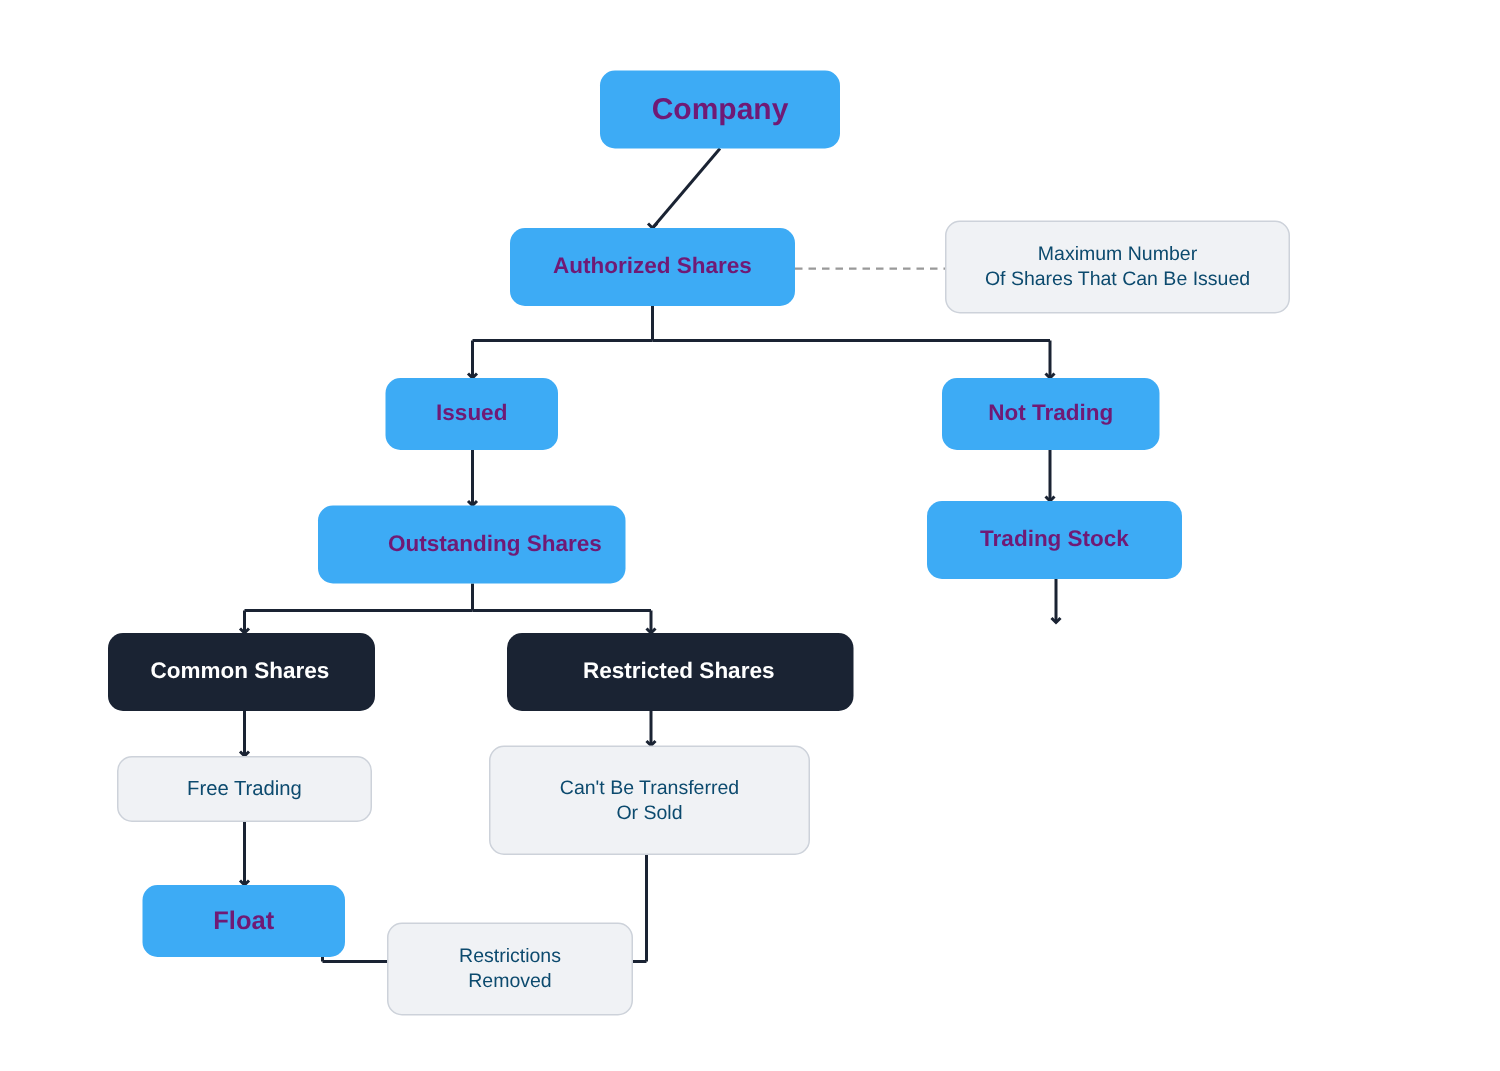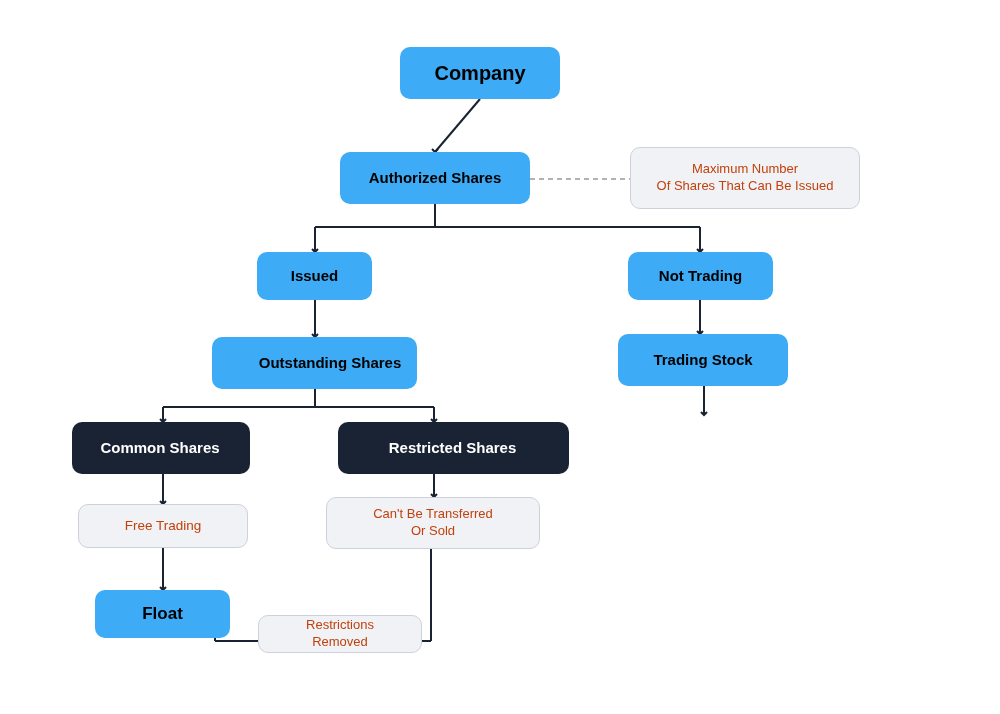--- a/index.html
+++ b/index.html
@@ -31,32 +31,32 @@
       justify-content: center;
       text-align: center;
       border-radius: 10px;
       font-weight: 600;
       font-size: 15px;
       line-height: 1.3;
       padding: 8px 14px;
     }
     .node-blue {
       background: #3dabf5;
-      color: #000000;
+      color: #701a75;
       border: none;
     }
     .node-dark {
       background: #1a2333;
       color: #fff;
       border: none;
       padding-left: 12px;
     }
     .node-light {
       background: #f0f2f5;
-      color: #c2410c;
+      color: #0c4a6e;
       border: 1.5px solid #cdd2da;
       font-weight: 400;
       font-size: 13.5px;
     }
   </style>
 </head>
 <body>
 
 <div class="diagram-container">
   <svg class="connectors">
@@ -136,18 +136,18 @@
 
   <div class="node node-blue" style="left:608px; top:327px; width:170px; height:52px;">Trading Stock</div>
 
   <div class="node node-dark" style="left:62px; top:415px; width:178px; height:52px;">Common Shares</div>
 
   <div class="node node-dark" style="left:328px; top:415px; width:231px; height:52px;">Restricted Shares</div>
 
 
   <div class="node node-light" style="left:68px; top:497px; width:170px; height:44px;">Free Trading</div>
 
-  <div class="node node-light" style="left:316px; top:490px; width:214px; height:52px; white-space:pre-line; font-size:13px;">Can't Be Transferred<br>Or Sold</div>
+  <div class="node node-light" style="left:316px; top:490px; width:214px; height:73px; white-space:pre-line; font-size:13px;">Can't Be Transferred<br>Or Sold</div>
 
   <div class="node node-blue" style="left:85px; top:583px; width:135px; height:48px; font-size:17px;">Float</div>
 
-  <div class="node node-light" style="left:248px; top:608px; width:164px; height:38px; white-space:pre-line; font-size:13px;">Restrictions<br>Removed</div>
+  <div class="node node-light" style="left:248px; top:608px; width:164px; height:62px; white-space:pre-line; font-size:13px;">Restrictions<br>Removed</div>
 </div>
 
 </body></html>

